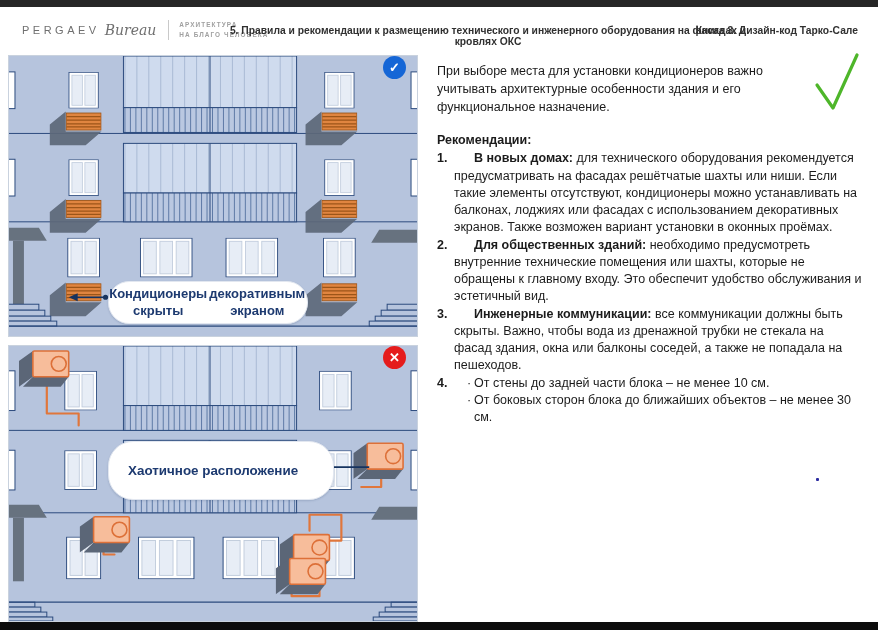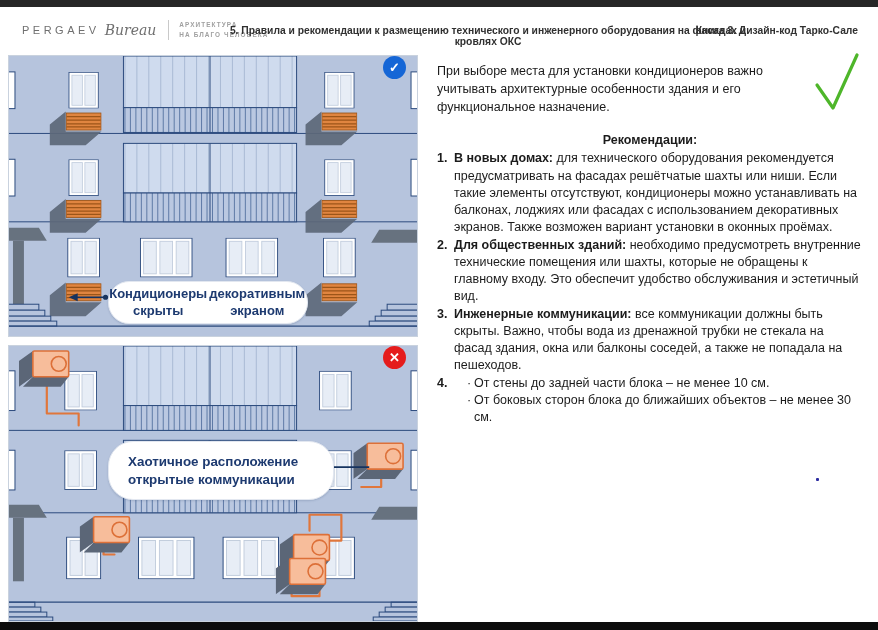--- a/index.html
+++ b/index.html
@@ -38,26 +38,26 @@
                 font-size:13px;line-height:1.28;text-align:center;}
   .callout-bad{left:99px;top:95px;width:205px;height:57px;border-radius:25px;
                display:flex;flex-direction:column;justify-content:center;
                padding-left:19px;box-sizing:content-box;
                font-size:13.4px;line-height:1.3;text-align:left;}
 
   
   .content{position:absolute;left:437px;top:52px;width:426px;color:#1b1b1b;}
   .content h1{margin:0;font-size:21px;font-weight:800;color:#111;letter-spacing:.2px;}
   .content .intro{margin:11px 0 0 0;font-size:12.5px;line-height:1.42;max-width:382px;}
-  .content .reclabel{margin:17px 0 3px 0;font-size:12.5px;font-weight:700;text-align:center;}
+  .content .reclabel{margin:17px 0 3px 0;font-size:12.5px;font-weight:700;}
   .reclist{list-style:none;margin:0;padding:0;font-size:12.5px;line-height:1.38;}
   .reclist li{display:flex;align-items:flex-start;}
   .reclist .num{width:17px;flex:none;font-weight:700;}
   .reclist .itext{flex:1;}
-  .reclist .itext b{font-weight:700;}
+  .reclist .itext b{font-weight:700;margin-left:20px;}
   .sub{display:flex;margin-left:10px;}
   .sub .dot{width:10px;flex:none;text-align:center;}
 
   .greencheck{position:absolute;left:808px;top:48px;}
   .bluedot{position:absolute;left:816px;top:478px;width:3px;height:3px;background:#2c2ca0;border-radius:1px;}
 </style>
 </head>
 <body>
 
 <svg width="0" height="0" style="position:absolute" aria-hidden="true">
@@ -258,21 +258,20 @@
       <line x1="0" y1="258" x2="410" y2="258" stroke="#2b4a7d" stroke-width="1.3"></line>
 
       <circle cx="306" cy="122" r="2.6" fill="#16335f"></circle>
       <line x1="306" y1="122" x2="362" y2="122" stroke="#16335f" stroke-width="1.6"></line>
     </svg>
     <div class="badge badge-bad">
       <span>✕</span>
     </div>
     <div class="callout callout-bad">
       <span>Хаотичное расположение</span>
-      <span>открытые коммуникации</span>
     </div>
   </div>
 
   <div class="content">
     <p class="intro">При выборе места для установки кондиционеров важно учитывать архитектурные особенности здания и его функциональное назначение.</p>
     <div class="reclabel">Рекомендации:</div>
     <ol class="reclist">
       <li>
         <span class="num">1.</span>
         <span class="itext"><b>В новых домах:</b><span> для технического оборудования рекомендуется предусматривать на фасадах решётчатые шахты или ниши. Если такие элементы отсутствуют, кондиционеры можно устанавливать на балконах, лоджиях или фасадах с использованием декоративных экранов. Также возможен вариант установки в оконных проёмах.</span></span>

